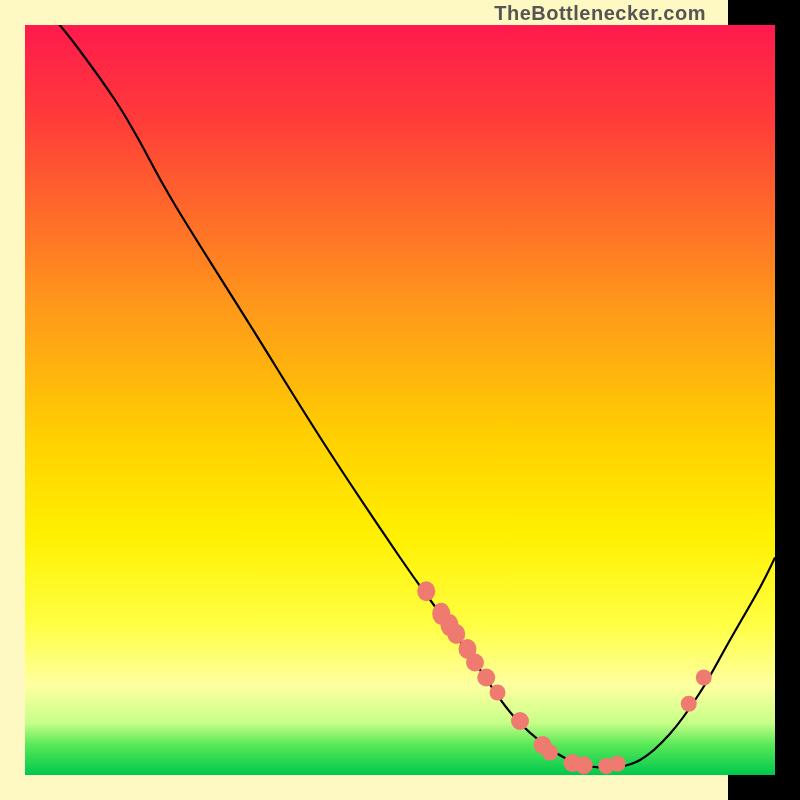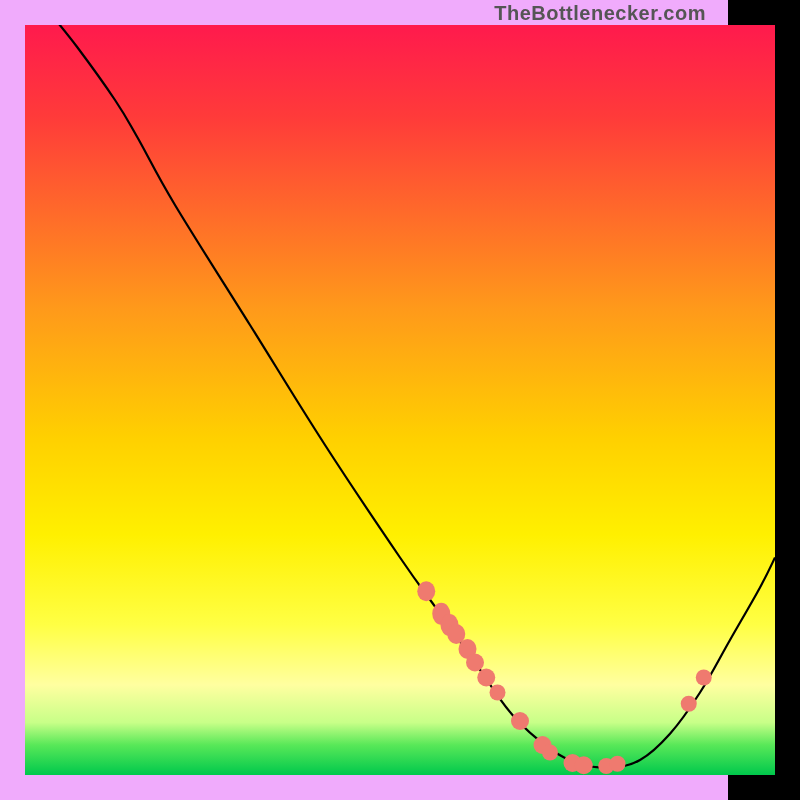--- a/index.html
+++ b/index.html
@@ -1,21 +1,21 @@
 <!DOCTYPE html>
 <html><head>
 <meta charset="utf-8">
 <style>
   * { margin: 0; padding: 0; box-sizing: border-box; }
   html, body { width: 800px; height: 800px; overflow: hidden; background: #000; }
   .frame {
     position: relative;
     width: 728px;
     height: 800px;
-    background: #f0abfc;
+    background: #fef9c3;
     text-align: right;
   }
   .plot {
     position: absolute;
     left: 25px;
     top: 25px;
     width: 750px;
     height: 750px;
     background: linear-gradient(to bottom,
       #ff1a4d 0%,

